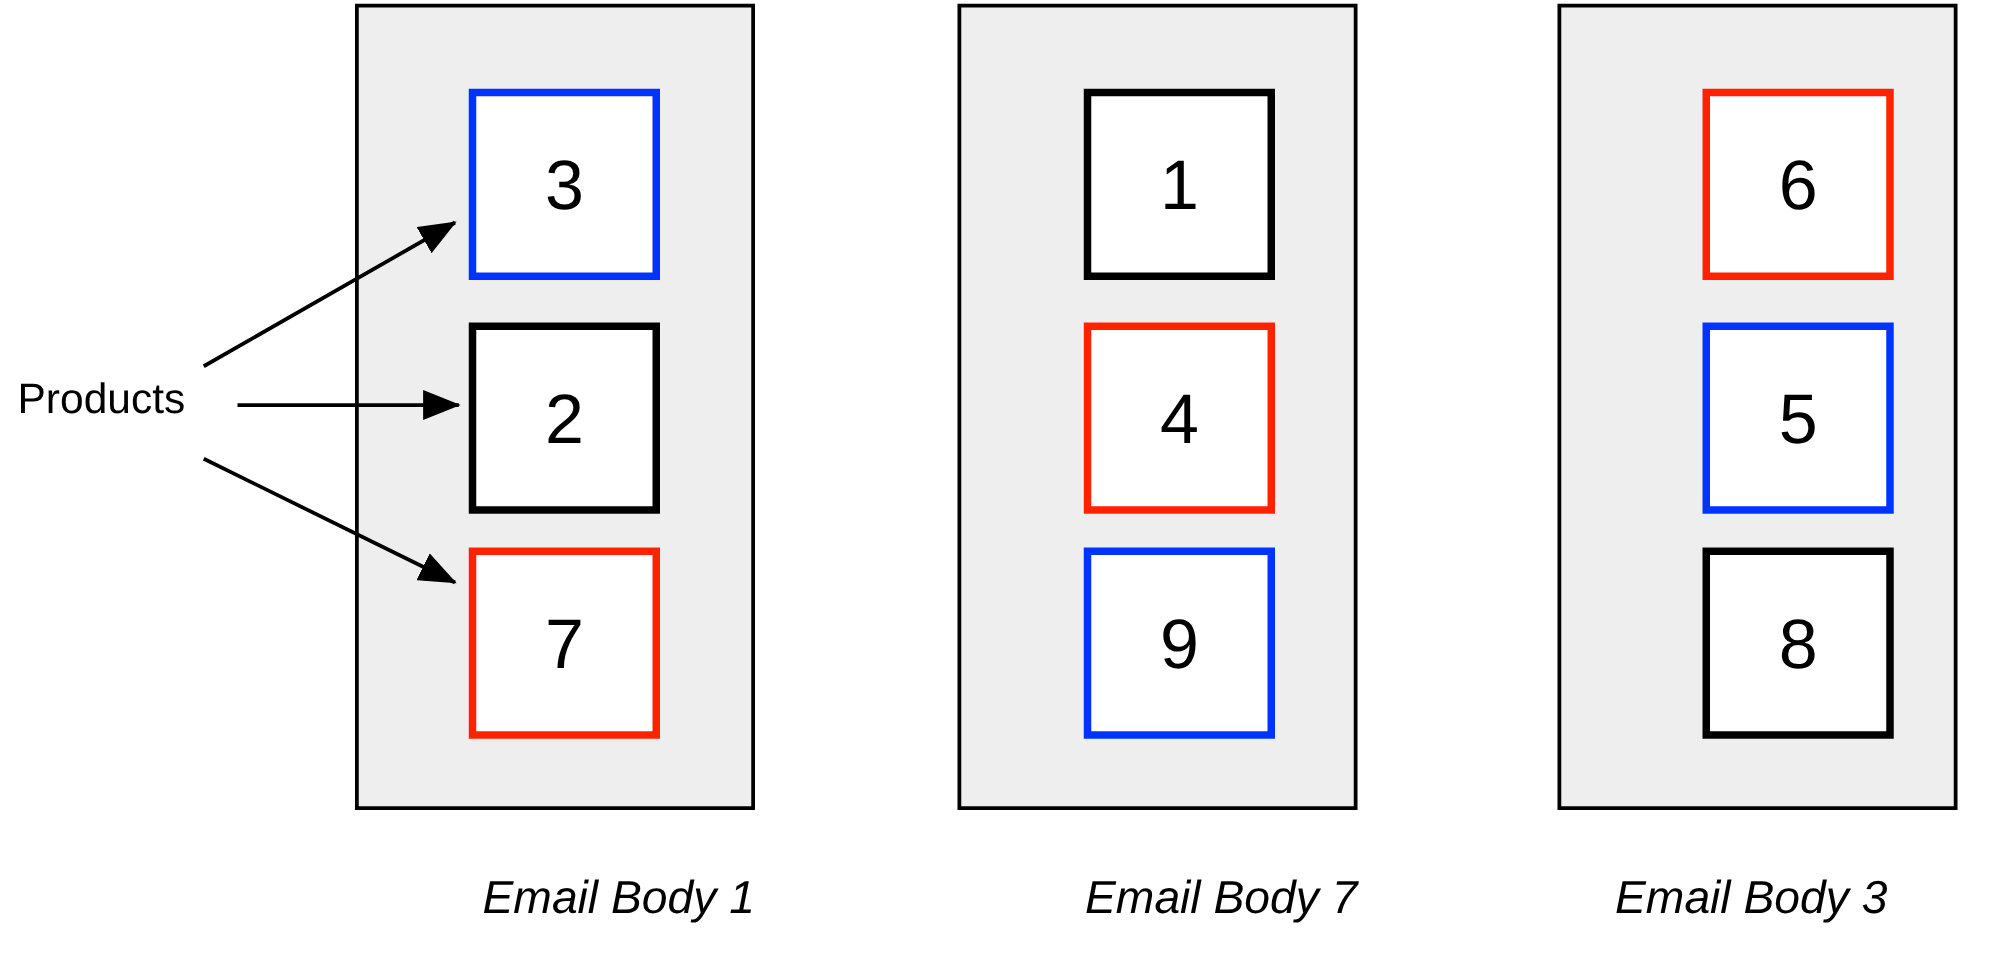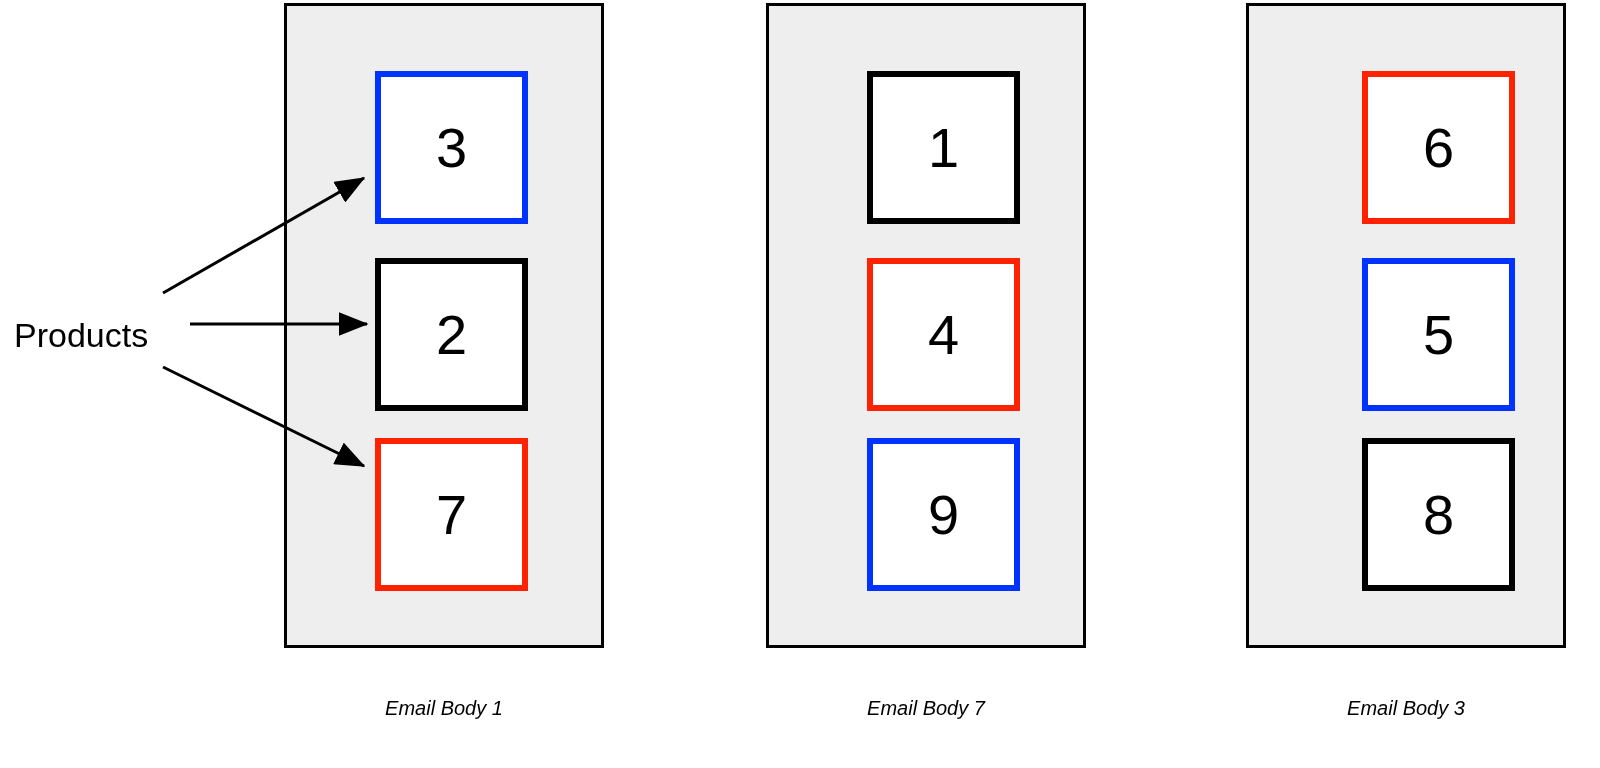--- a/index.html
+++ b/index.html
@@ -64,36 +64,36 @@
   
   .panel-1 .product-box { left: 88px; }
   .panel-2 .product-box { left: 98px; }
   .panel-3 .product-box { left: 113px; }
 
   
   .caption {
     position: absolute;
     top: 697px;
     width: 320px;
-    text-align: center;
+    text-align: right;
     font-family: "Liberation Sans", sans-serif;
     font-style: italic;
-    font-size: 20px;
+    font-size: 37px;
     color: #000000;
     white-space: nowrap;
   }
   .caption-1 { left: 284px; }
   .caption-2 { left: 766px; }
-  .caption-3 { left: 1246px; }
+  .caption-3 { left: 1190px; }
 
   
   #products-label {
     position: absolute;
     left: 14px;
-    top: 316px;
+    top: 300px;
     font-family: "Liberation Sans", sans-serif;
     font-size: 34px;
     color: #000000;
     white-space: nowrap;
   }
 
   #arrow-layer {
     position: absolute;
     left: 0;
     top: 0;

